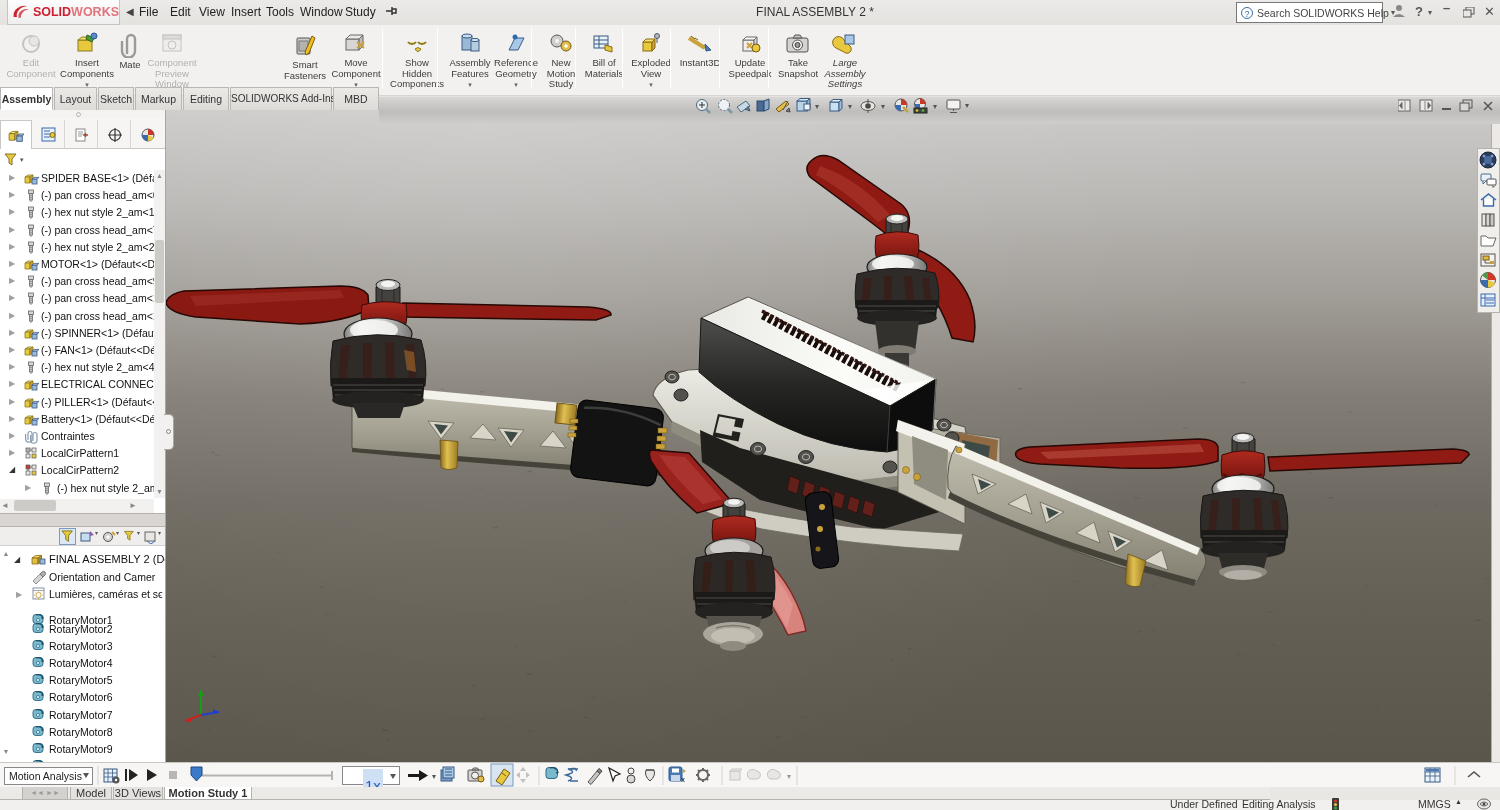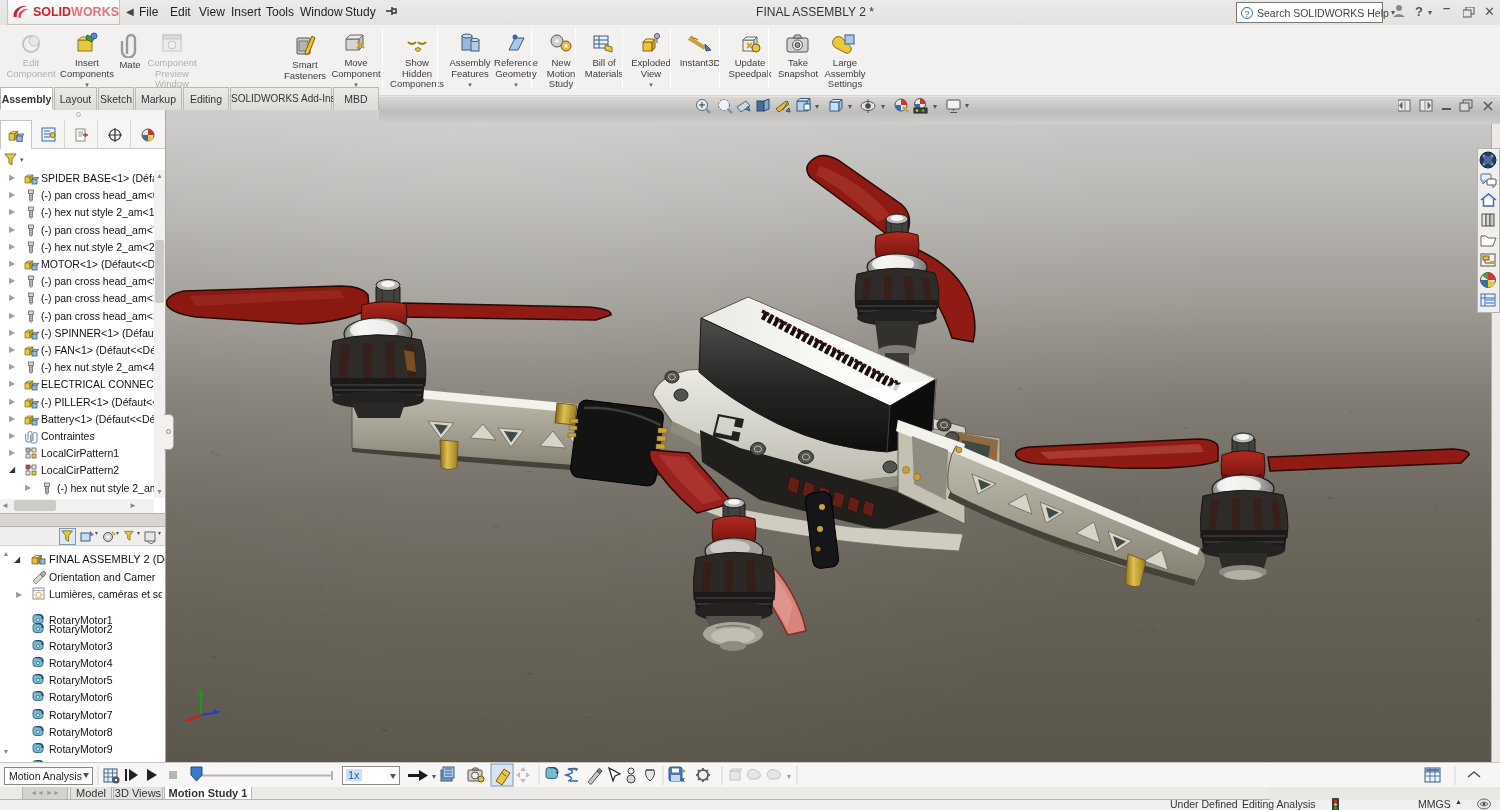--- a/index.html
+++ b/index.html
@@ -234,21 +234,21 @@
           <path d="M16 19 l3 -3 v-11 l-3 3z" fill="#d8d6d2" stroke="#666"></path>
           <path d="M9 11 l5 5 m0 -5 l-5 5" stroke="#caa23c" stroke-width="2"></path>
           <circle cx="18" cy="16" r="4" fill="#e8c83c" stroke="#7a5a10"></circle>
         </svg>Update<br>Speedpak</div>
     <div class="rb" style="left:771px;width:54px;"><svg class="ric" width="26" height="24">
           <rect x="2" y="6" width="21" height="14" rx="2" fill="#d5d3d0" stroke="#555"></rect>
           <path d="M8 6 l2 -3 h5 l2 3z" fill="#c5c3c0" stroke="#555"></path>
           <circle cx="12.5" cy="13" r="5" fill="#f0efec" stroke="#555"></circle>
           <circle cx="12.5" cy="13" r="2.5" fill="#999" stroke="#444"></circle>
         </svg>Take<br>Snapshot</div>
-    <div class="rb" style="left:816px;width:58px;"><svg class="ric" width="26" height="24">
+    <div class="rb" style="left:816px;width:58px;font-style:italic;"><svg class="ric" width="26" height="24">
           <path d="M4 16 a6 6 0 1 1 8 -8 l6 6 a4 4 0 1 1 -6 6z" fill="#e8c83c" stroke="#8a6a10"></path>
           <rect x="13" y="3" width="9" height="9" fill="#a8c8e8" stroke="#3a5a80"></rect>
         </svg>Large<br>Assembly<br>Settings</div>
     <div class="sep" style="left:382px;"></div>
       <div class="sep" style="left:437px;"></div>
     <div class="sep" style="left:531px;"></div>
       <div class="sep" style="left:575px;"></div>
     <div class="sep" style="left:622px;"></div>
       <div class="sep" style="left:670px;"></div>
     <div class="sep" style="left:719px;"></div>
@@ -1033,21 +1033,21 @@
       </svg>
     <svg class="rico" style="top:142px;" width="19" height="19">
         <rect x="2" y="3" width="14" height="12" fill="#e8f0fa" stroke="#3a6ab0"></rect>
         <path d="M2 7 h14 M6 3 v12 M7 9 h8 M7 12 h8" stroke="#3a6ab0"></path>
       </svg>
   </div>
 
   <div class="abs" id="timeline">
     <div class="abs" id="combo1">Motion Analysis<span style="position:absolute;right:3px;top:5px;width:0;height:0;border-left:3.5px solid transparent;border-right:3.5px solid transparent;border-top:5px solid #555;"></span></div>
     <div class="abs" id="combo2">
-        <span style="position:absolute;left:3px;top:2px;font-size:11px;color:#2a5ac0;background:#cfe0f4;padding:0 2px;">1x</span>
+        <span style="position:absolute;left:20px;top:2px;font-size:15px;color:#2a5ac0;background:#cfe0f4;padding:8px 2px;">1x</span>
         <span style="position:absolute;right:3px;top:7px;width:0;height:0;border-left:3.5px solid transparent;border-right:3.5px solid transparent;border-top:5px solid #555;"></span>
       </div>
     <svg class="abs" style="left:0;top:0;" width="1500" height="25">
       <path d="M98 3 v19" stroke="#d5d3d0"></path>
       <g transform="translate(104,4)">
           <rect x="0" y="2" width="13" height="13" fill="#e8f0fa" stroke="#3a5a80"></rect>
           <path d="M0 6 h13 M4 2 v13 M8.5 2 v13 M0 10 h13" stroke="#3a5a80" stroke-width=".8"></path>
           <circle cx="12" cy="13" r="3.5" fill="#555"></circle>
           <circle cx="12" cy="13" r="1.2" fill="#fff"></circle>
         </g>

